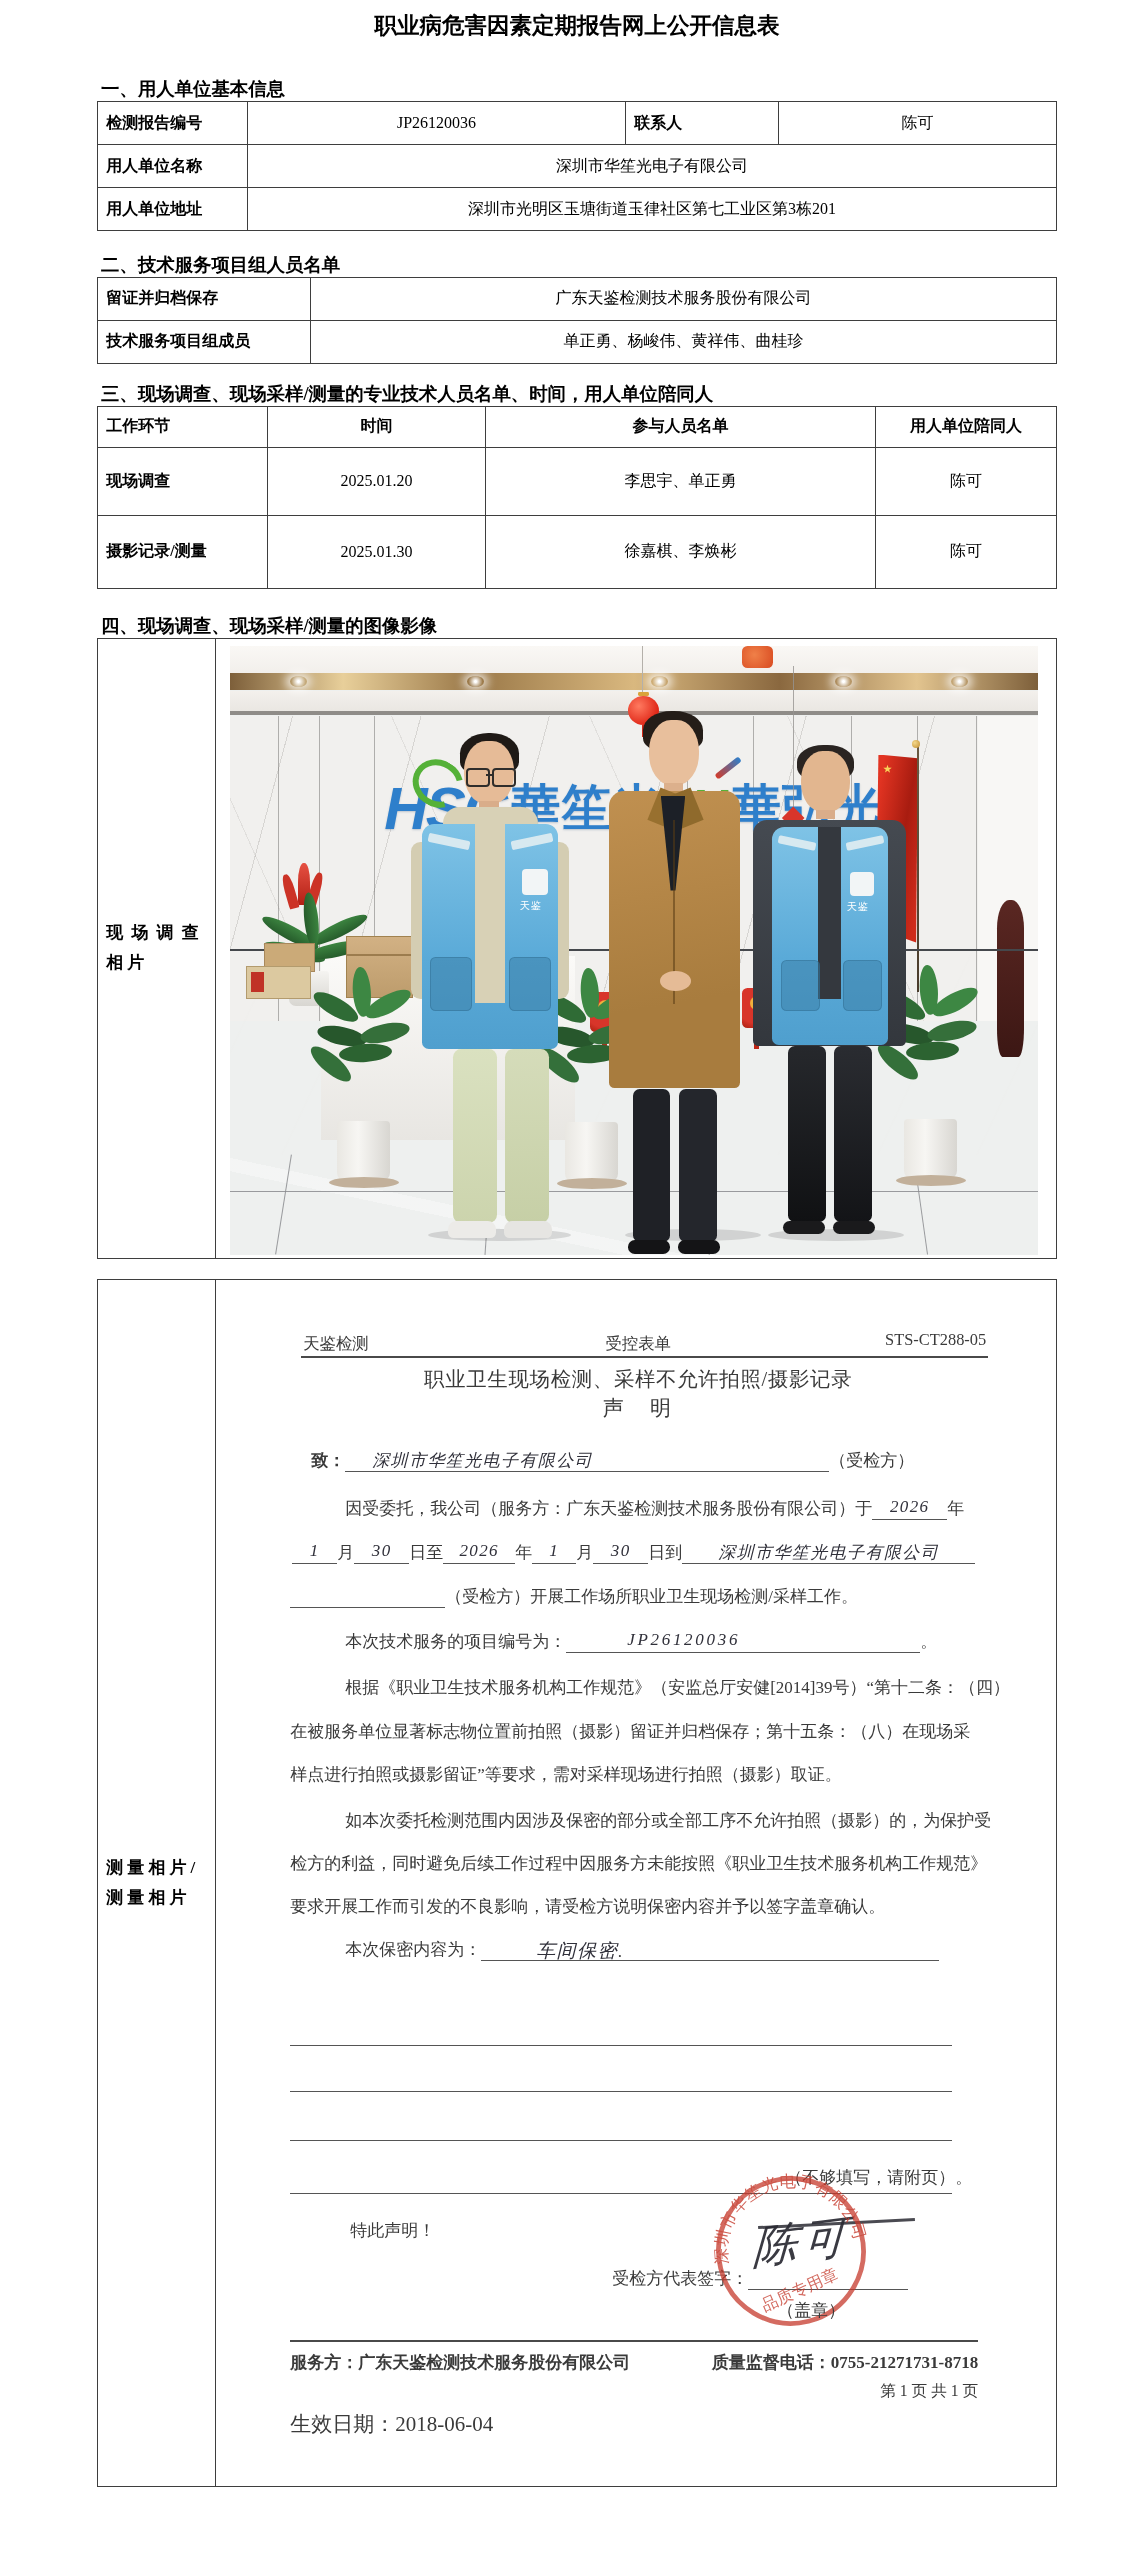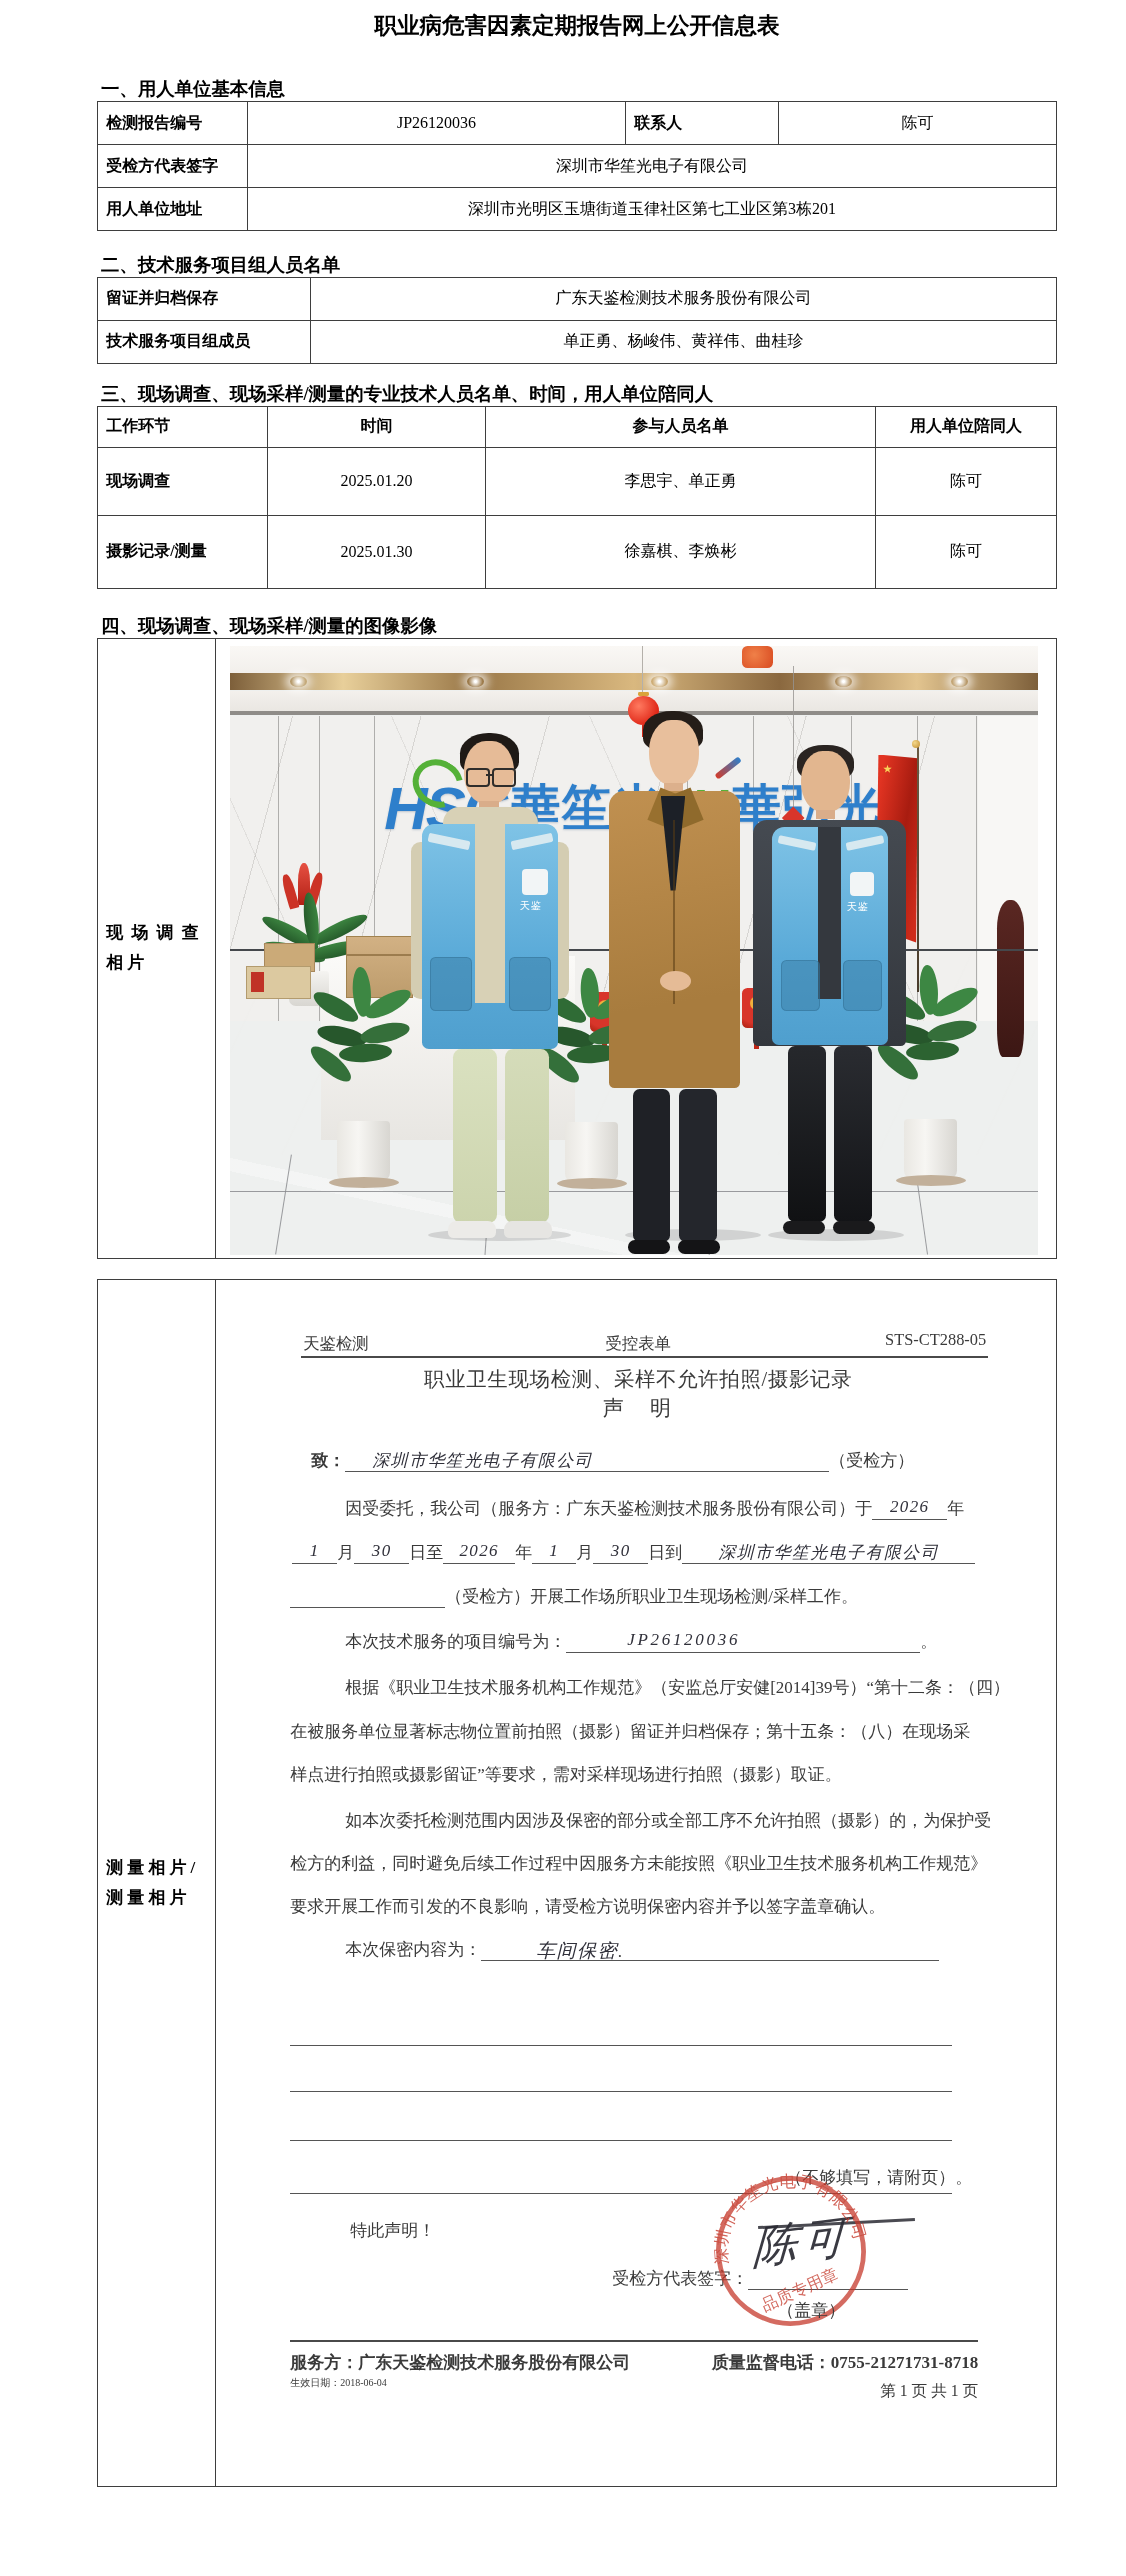--- a/index.html
+++ b/index.html
@@ -199,21 +199,21 @@
         <col>
       </colgroup>
     <tbody>
         <tr>
       <td class="lbl">检测报告编号</td>
       <td class="val">JP26120036</td>
       <td class="lbl">联系人</td>
       <td class="val">陈可</td>
     </tr>
     <tr>
-      <td class="lbl">受检方代表签字</td>
+      <td class="lbl">用人单位名称</td>
       <td class="val" colspan="3">深圳市华笙光电子有限公司</td>
     </tr>
     <tr>
       <td class="lbl">用人单位地址</td>
       <td class="val" colspan="3">深圳市光明区玉塘街道玉律社区第七工业区第3栋201</td>
     </tr>
   </tbody>
     </table>
 
   <h2 class="sec" id="h2b">二、技术服务项目组人员名单</h2>
@@ -523,21 +523,21 @@
             <textPath href="#arcp" startOffset="4">深圳市华笙光电子有限公司</textPath>
           </text>
           <text x="120" y="186" text-anchor="middle" font-size="24" fill="#c5392b" opacity="0.85" transform="rotate(-10 120 186)">品质专用章</text>
         </svg>
 
         <div class="abs" style="left:527px;top:1019px;width:136px;text-align:center;">（盖章）</div>
 
         <div class="abs" style="left:74px;top:1060px;width:688px;height:2px;background:#4a4a4a;"></div>
         <div class="abs bold" style="left:74px;top:1071px;">服务方：广东天鉴检测技术服务股份有限公司</div>
         <div class="abs bold" style="left:409px;top:1071px;width:353px;text-align:right;">质量监督电话：0755-21271731-8718</div>
-        <div class="abs" style="left:74px;top:1096px;font-size:10px;">生效日期：2018-06-04</div>
+        <div class="abs" style="left:74px;top:1130px;font-size:21px;">生效日期：2018-06-04</div>
         <div class="abs" style="left:409px;top:1101px;width:353px;text-align:right;font-size:15.7px;">第 1 页 共 1 页</div>
 
       </div>
     </div>
   </div>
 
 </div>
 
 
 </body></html>

